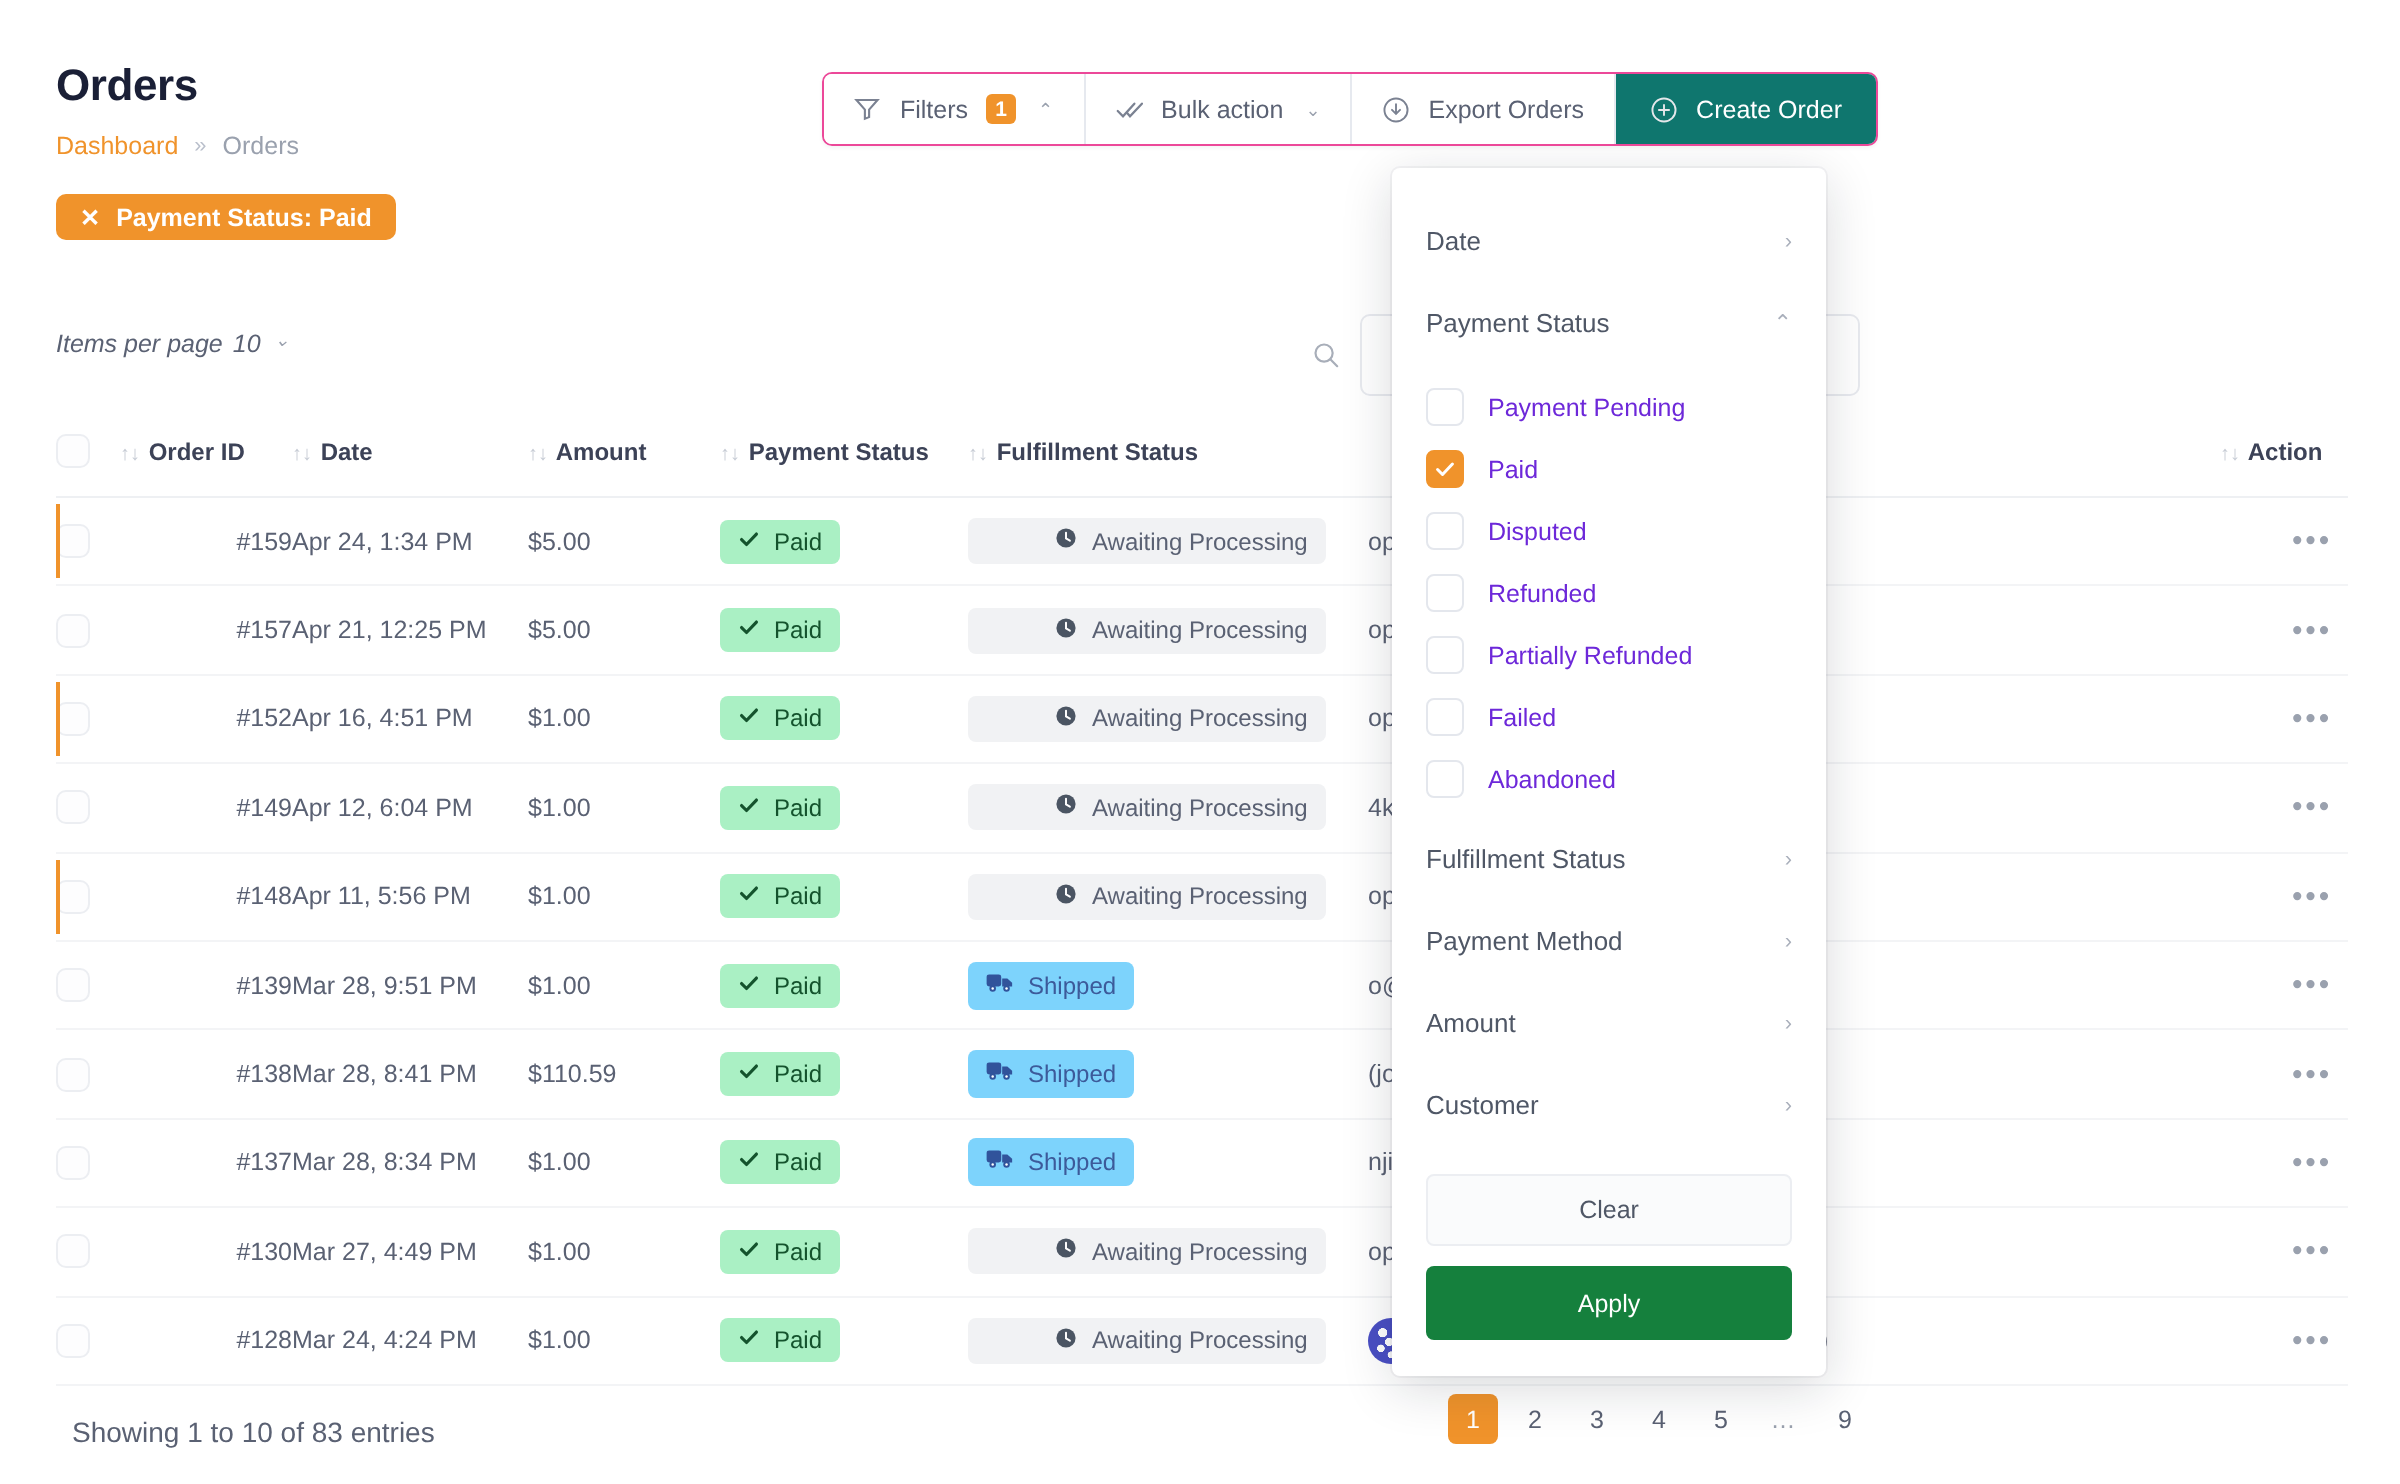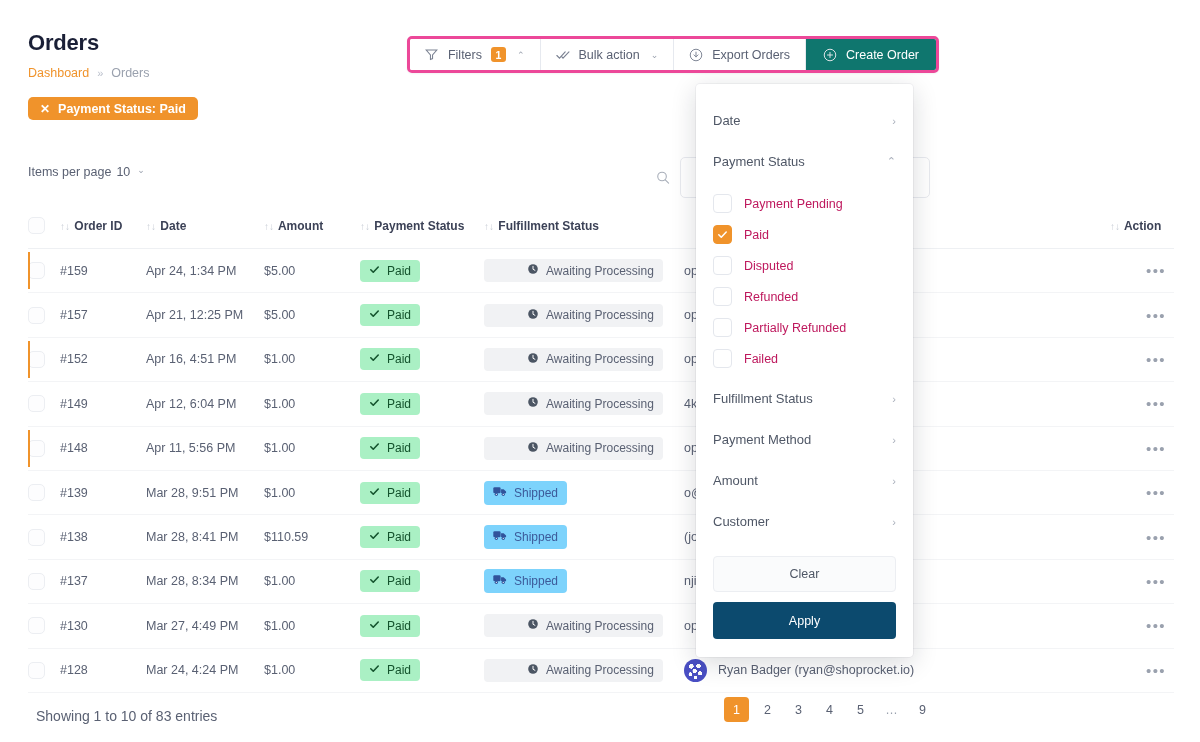--- a/index.html
+++ b/index.html
@@ -32,21 +32,21 @@
     border-radius: 5px; padding: 0 12px; height: 23px;
     display: inline-flex; align-items: center; gap: 8px;
     font-size: 12.5px; font-weight: 700; cursor: pointer;
   }
   .filter-chip .chip-x { font-size: 12px; font-weight: 700; line-height: 1; }
 
   
   .toolbar {
     position: absolute; right: 18px; top: 36px;
     display: flex; align-items: stretch; height: 37px;
-    border: 3px solid #ec4899; border-radius: 5px;
+    border: 1px solid #ec4899; border-radius: 5px;
     background: #ffffff; overflow: hidden;
     box-shadow: 0 1px 2px rgba(20,25,40,.05);
     z-index: 30;
   }
   .tb-btn {
     display: flex; align-items: center; gap: 9px;
     padding: 0 15px; font-size: 12.5px; color: #5a6173;
     border-right: 1px solid #e6e9ef; cursor: pointer; background: #fff;
     white-space: nowrap;
   }
@@ -69,47 +69,48 @@
     padding: 16px 0 0 0; z-index: 25;
   }
   .fp-row {
     display: flex; align-items: center; justify-content: space-between;
     padding: 13px 17px; font-size: 13px; color: #4f5766; cursor: pointer;
   }
   .fp-row .arrow { color: #a9afbb; font-size: 11px; }
   .fp-options { padding: 6px 0 4px 0; }
   .fp-opt {
     display: flex; align-items: center; gap: 12px;
-    padding: 6px 17px; font-size: 12.5px; color: #be185d; cursor: pointer;
+    padding: 6px 17px; font-size: 12.5px; color: #6d28d9; cursor: pointer;
   }
   .cbx {
     width: 19px; height: 19px; border-radius: 4px;
     border: 1px solid #e4e7ed; background: #fff; flex: 0 0 auto;
     display: flex; align-items: center; justify-content: center;
   }
   .cbx.checked { background: #f0932b; border-color: #f0932b; }
   .cbx.checked svg { display: block; }
   .fp-actions { padding: 14px 17px 18px 17px; }
   .btn-clear {
     width: 100%; height: 36px; border-radius: 4px;
     background: #fafbfc; border: 1px solid #eceef2;
     font-size: 12.5px; color: #4f5766; cursor: pointer;
     font-family: inherit;
   }
   .btn-apply {
     width: 100%; height: 37px; margin-top: 10px; border-radius: 4px;
-    background: #0c4a6e; border: none; color: #ffffff;
+    background: #15803d; border: none; color: #ffffff;
     font-size: 12.5px; cursor: pointer; font-family: inherit;
   }
 
   
   .items-per-page {
     position: absolute; left: 28px; top: 165px;
     font-size: 12.5px; color: #5a6173; display: flex; gap: 5px;
     cursor: pointer;
+    font-style: italic;
   }
   .search-wrap {
     position: absolute; right: 27px; top: 157px;
     display: flex; align-items: center; gap: 10px;
   }
   .search-box {
     width: 250px; height: 41px; border: 1px solid #e8eaef; border-radius: 5px;
     padding: 0 14px; font-size: 12.5px; color: #3c4257; background: #fff;
     font-family: inherit;
   }
@@ -127,21 +128,21 @@
     font-size: 12.5px; color: #5a6173; padding: 0; height: 44.4px;
     border-bottom: 1px solid #f3f4f6; vertical-align: middle;
     white-space: nowrap;
   }
   tbody tr td:first-child { position: relative; }
   tbody tr.flagged td:first-child::before {
     content: ""; position: absolute; left: 0; top: 3px; bottom: 3px;
     width: 2px; background: #f0932b;
   }
   .col-check { width: 32px; }
-  .col-id { width: 86px; }
+  .col-id { width: 86px; text-align: right; }
   .col-date { width: 118px; }
   .col-amount { width: 96px; }
   .col-pay { width: 124px; }
   .col-fulfil { width: 200px; }
   .col-cust { width: auto; }
   .col-action { width: 64px; text-align: right; }
   thead th.col-action { text-align: right; padding-right: 10px; }
 
   .row-cbx {
     width: 17px; height: 17px; border-radius: 5px;
@@ -592,20 +593,24 @@
           <span>Refunded</span>
         </div>
         <div class="fp-opt">
           <span class="cbx"></span>
           <span>Partially Refunded</span>
         </div>
         <div class="fp-opt">
           <span class="cbx"></span>
           <span>Failed</span>
         </div>
+        <div class="fp-opt">
+          <span class="cbx"></span>
+          <span>Abandoned</span>
+        </div>
       </div>
     <div class="fp-row">
       <span>Fulfillment Status</span>
       <span class="arrow">›</span>
     </div>
     <div class="fp-row">
       <span>Payment Method</span>
       <span class="arrow">›</span>
     </div>
     <div class="fp-row">

